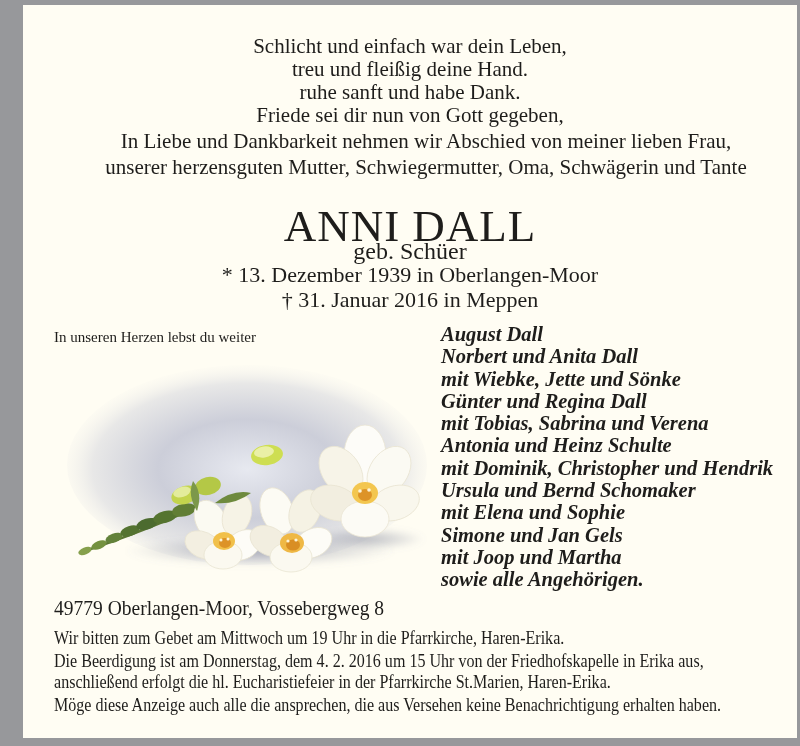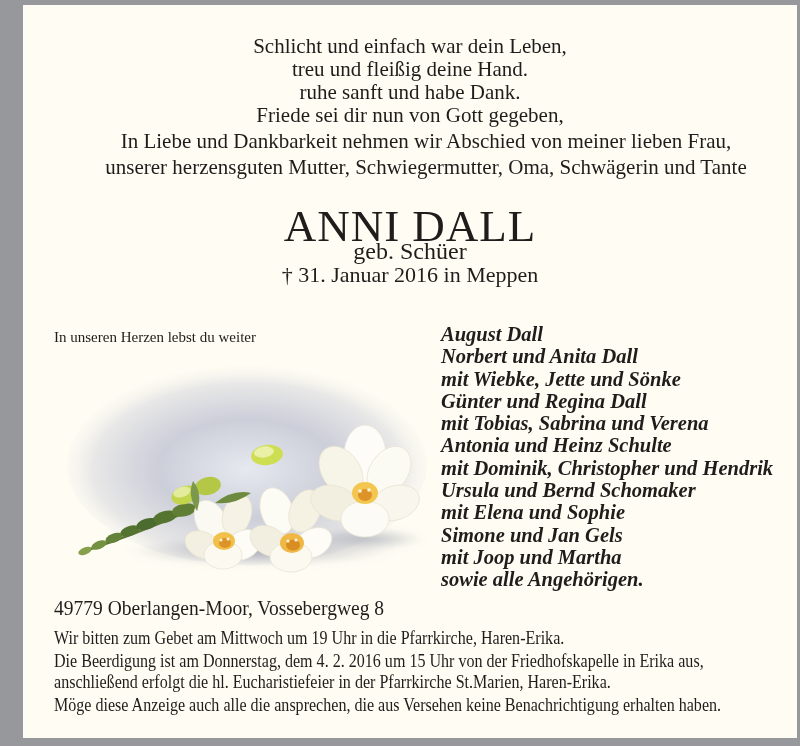--- a/index.html
+++ b/index.html
@@ -41,20 +41,21 @@
 
   <div class="centered intro">
     <div>In Liebe und Dankbarkeit nehmen wir Abschied von meiner lieben Frau,</div>
     <div>unserer herzensguten Mutter, Schwiegermutter, Oma, Schwägerin und Tante</div>
   </div>
 
   <h1 class="centered name">ANNI DALL</h1>
   <div class="centered maiden">geb. Schüer</div>
 
   <div class="centered dates">
+    <div>* 13. Dezember 1939 in Oberlangen-Moor</div>
     <div>† 31. Januar 2016 in Meppen</div>
   </div>
 
   <div class="remembrance">In unseren Herzen lebst du weiter</div>
 
   <div class="mourners">
     <div>August Dall</div>
     <div>Norbert und Anita Dall</div>
     <div>mit Wiebke, Jette und Sönke</div>
     <div>Günter und Regina Dall</div>

